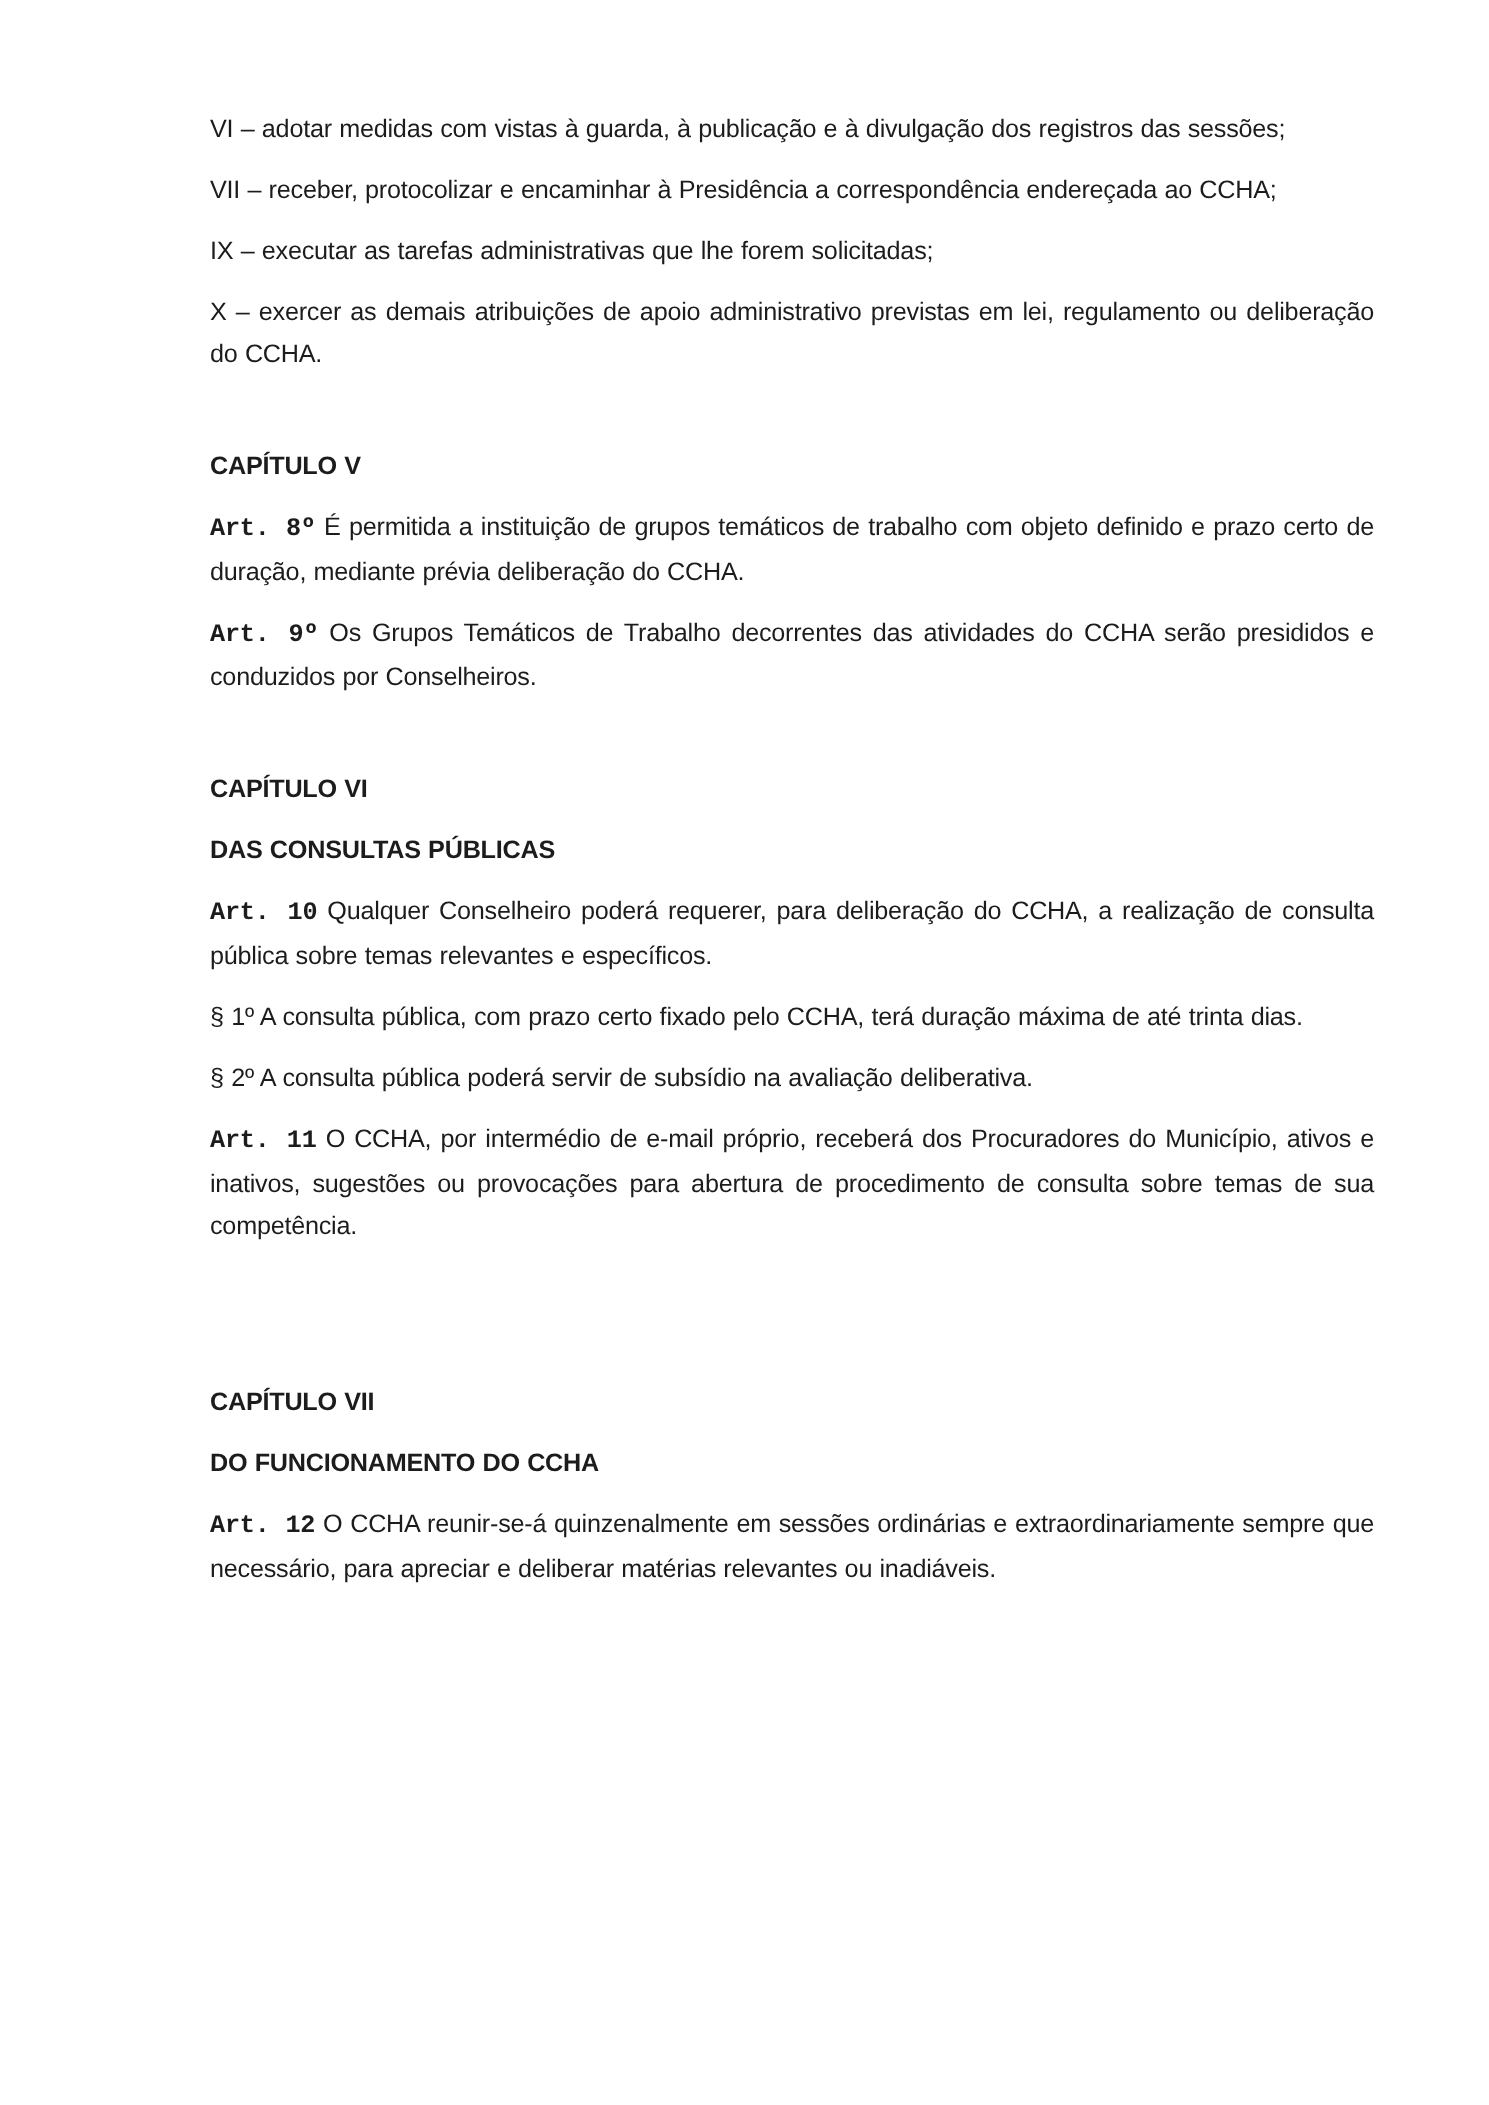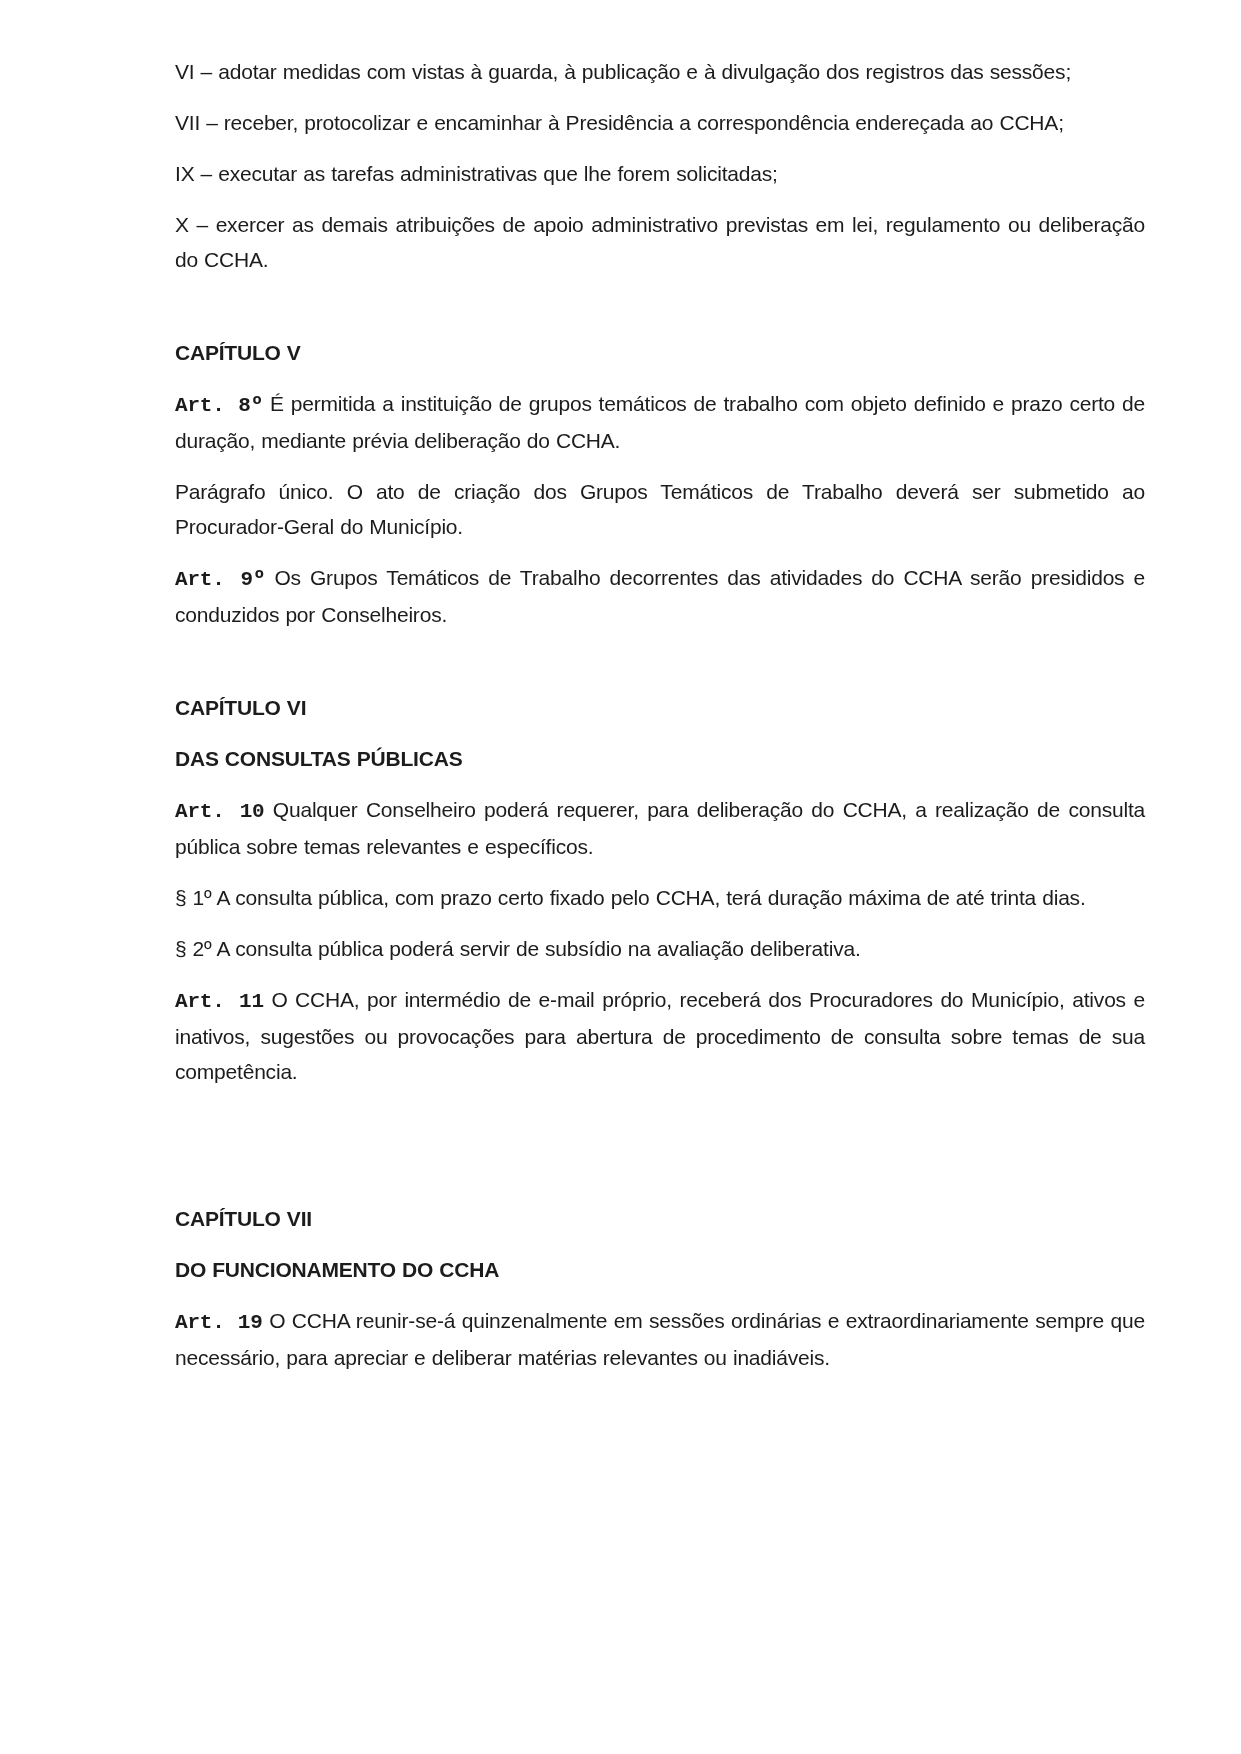--- a/index.html
+++ b/index.html
@@ -12,21 +12,21 @@
     position: relative;
     width: 1241px;
     height: 1754px;
     background: #ffffff;
     overflow: hidden;
     font-family: "Liberation Sans", "DejaVu Sans", sans-serif;
     color: #1c1c1c;
   }
   .content {
     box-sizing: border-box;
-    padding: 54px 96px 0 175px;
+    padding: 90px 96px 0 175px;
   }
   .para {
     margin: 0 0 16px 0;
     font-size: 21px;
     line-height: 35px;
     letter-spacing: -0.2px;
     word-spacing: 0.5px;
   }
   .justify {
     text-align: justify;
@@ -58,36 +58,35 @@
 
     <p class="para justify"><span>IX – executar as tarefas administrativas que lhe forem solicitadas;</span></p>
 
     <p class="para justify"><span>X – exercer as demais atribuições de apoio administrativo previstas em lei, regulamento ou deliberação do CCHA.</span></p>
 
     <p class="para heading chapter"><span>CAPÍTULO V</span></p>
 
 
     <p class="para justify"><strong>Art. 8º</strong><span> É permitida a instituição de grupos temáticos de trabalho com objeto definido e prazo certo de duração, mediante prévia deliberação do CCHA.</span></p>
 
-    <p class="para justify"><span>Parágrafo único. O ato de criação dos Grupos Temáticos de Trabalho deverá ser submetido ao Procurador-Geral do Município.</span></p>
 
     <p class="para justify"><strong>Art. 9º</strong><span> Os Grupos Temáticos de Trabalho decorrentes das atividades do CCHA serão presididos e conduzidos por Conselheiros.</span></p>
 
     <p class="para heading chapter"><span>CAPÍTULO VI</span></p>
 
     <p class="para heading"><span>DAS CONSULTAS PÚBLICAS</span></p>
 
     <p class="para justify"><strong>Art. 10</strong><span> Qualquer Conselheiro poderá requerer, para deliberação do CCHA, a realização de consulta pública sobre temas relevantes e específicos.</span></p>
 
     <p class="para justify"><span>§ 1º A consulta pública, com prazo certo fixado pelo CCHA, terá duração máxima de até trinta dias.</span></p>
 
     <p class="para justify"><span>§ 2º A consulta pública poderá servir de subsídio na avaliação deliberativa.</span></p>
 
     <p class="para justify"><strong>Art. 11</strong><span> O CCHA, por intermédio de e-mail próprio, receberá dos Procuradores do Município, ativos e inativos, sugestões ou provocações para abertura de procedimento de consulta sobre temas de sua competência.</span></p>
 
     <p class="para heading chapter-xl"><span>CAPÍTULO VII</span></p>
 
     <p class="para heading"><span>DO FUNCIONAMENTO DO CCHA</span></p>
 
-    <p class="para justify"><strong>Art. 19</strong><span> O CCHA reunir-se-á quinzenalmente em sessões ordinárias e extraordinariamente sempre que necessário, para apreciar e deliberar matérias relevantes ou inadiáveis.</span></p>
+    <p class="para justify"><strong>Art. 12</strong><span> O CCHA reunir-se-á quinzenalmente em sessões ordinárias e extraordinariamente sempre que necessário, para apreciar e deliberar matérias relevantes ou inadiáveis.</span></p>
 
   </div>
 </div>
 
 </body></html>

